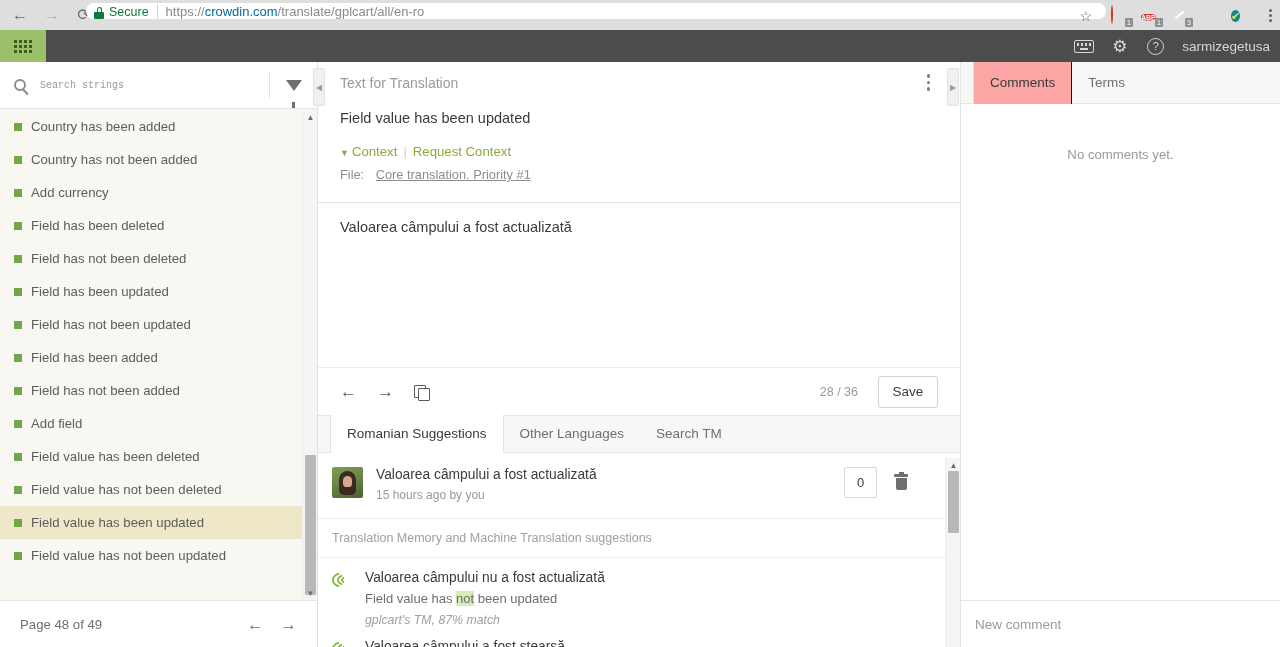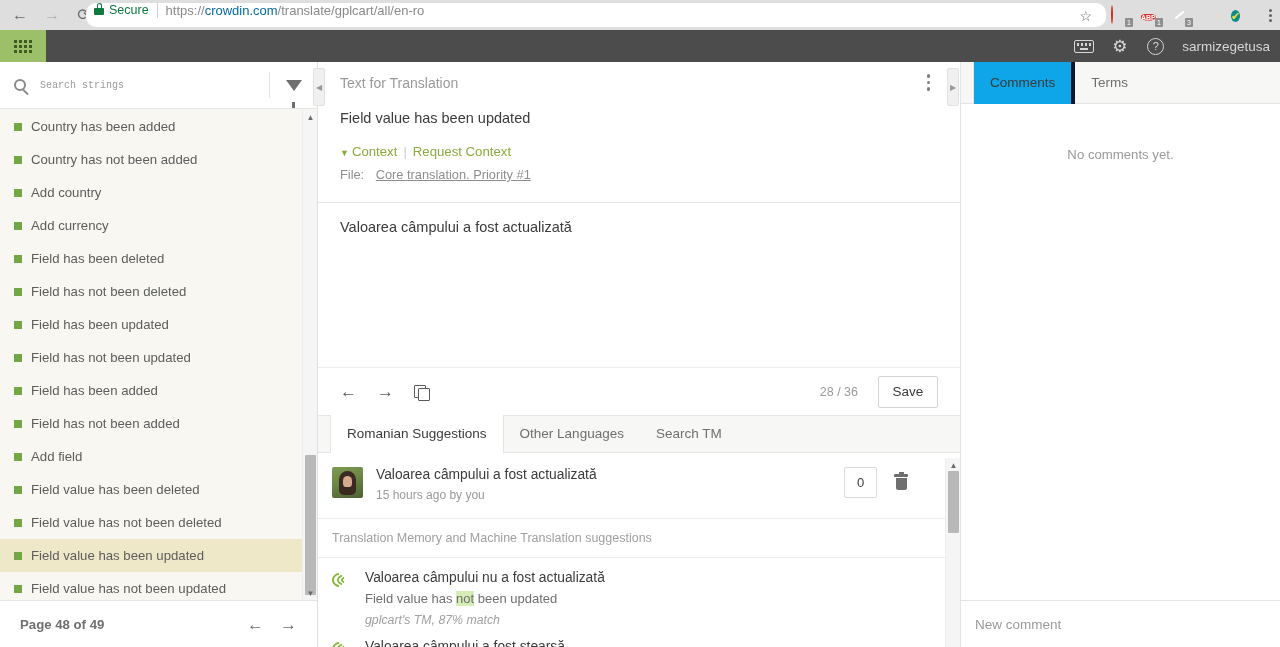--- a/index.html
+++ b/index.html
@@ -18,23 +18,23 @@
     display: flex; align-items: center;
   }
   .nav-btns { display: flex; align-items: center; padding-left: 10px; gap: 12px; }
   .nav-btn {
     width: 20px; height: 20px; display: flex; align-items: center; justify-content: center;
     color: #6b6b6b; font-size: 16px; line-height: 1;
   }
   .nav-btn.disabled { color: #b4b4b4; }
   .url-wrap {
     position: absolute; left: 86px; top: 3px;
-    width: 1020px; height: 24px;
+    width: 1020px; height: 16px;
     background: #ffffff; border-radius: 10px;
-    display: flex; align-items: flex-start;
+    display: flex; align-items: flex-end;
     padding: 0 8px;
   }
   .lock-icon { width: 10px; height: 12px; position: relative; margin-right: 5px; }
   .lock-icon .body { position: absolute; bottom: 0; left: 0; width: 10px; height: 7px; background: #0a7a3f; border-radius: 1px;}
   .lock-icon .shackle { position: absolute; top: 0; left: 2.5px; width: 5px; height: 6px; border: 1.6px solid #0a7a3f; border-bottom: none; border-radius: 3px 3px 0 0;}
   .secure-txt { color: #0a7a3f; font-size: 12.5px; margin-right: 8px; }
   .url-sep { width: 1px; height: 15px; background: #d0d0d0; margin-right: 8px; }
   .url-txt { font-size: 13px; color: #8a8a8a; white-space: nowrap; }
   .url-txt b { color: #0369a1; font-weight: normal; }
   .star-icon { position: absolute; right: 14px; top: 5px; font-size: 14px; color: #5f6368; }
@@ -135,21 +135,21 @@
   .sc-arrow { width: 15px; height: 14px; display:flex; align-items:center; justify-content:center; font-size: 8px; color:#6b6b6b; }
   .sc-arrow.top { position: absolute; top: 0; }
   .sc-arrow.bot { position: absolute; bottom: 0; }
   .sc-thumb { position: absolute; left: 2px; width: 11px; background: #b8b8b8; border-radius: 1px; }
 
   .sidebar-footer {
     position: absolute; bottom: 0; left: 0; width: 317px; height: 47px;
     border-top: 1px solid #e4e4e4; background: #ffffff;
     display: flex; align-items: center; padding: 0 20px;
   }
-  .page-label { font-size: 13.2px; color: #6f6f6f; font-weight: bold; }
+  .page-label { font-size: 13.2px; color: #6f6f6f; }
   .page-arrows { margin-left: auto; display: flex; gap: 16px; }
   .page-arrow { font-size: 17px; color: #6f6f6f; line-height: 1; }
 
   
   .collapse-handle {
     position: absolute; width: 12px; height: 38px; background: #f0f0f0;
     border: 1px solid #e2e2e2; border-radius: 2px;
     display: flex; align-items: center; justify-content: center;
     font-size: 8px; color: #9a9a9a; z-index: 5;
   }
@@ -286,22 +286,22 @@
   .right-panel {
     position: absolute; top: 62px; left: 960px; width: 320px; height: 585px;
     background: #ffffff; border-left: 1px solid #e4e4e4;
   }
   .cmt-tabs {
     height: 42px; background: #f7f7f5; border-bottom: 1px solid #e4e4e4;
     display: flex; align-items: flex-end; padding-left: 12px;
   }
   .cmt-tab { padding: 0 16px; height: 41px; line-height: 41px; font-size: 13.5px; color: #6f6f6f; cursor: pointer; }
   .cmt-tab.active {
-    background: #0ea5e9; color: #3b3b3b; height: 42px; line-height: 42px;
-    border-left: 1px solid #e4e4e4; border-right: 4px solid #0f172a; margin-bottom: -1px;
+    background: #fca5a5; color: #3b3b3b; height: 42px; line-height: 42px;
+    border-left: 1px solid #e4e4e4; border-right: 1px solid #0f172a; margin-bottom: -1px;
   }
   .cmt-empty {
     padding-top: 42px; text-align: center; font-size: 13.2px; color: #9a9a9a; line-height: 1.35;
   }
   .cmt-input-wrap {
     position: absolute; bottom: 0; left: 0; width: 319px; height: 47px;
     border-top: 1px solid #e4e4e4; display: flex; align-items: center; padding: 0 14px;
   }
   .cmt-input {
     border: none; outline: none; width: 100%; font-size: 13.5px;
@@ -386,24 +386,20 @@
   </div>
 
   <div class="string-list" id="string-list">
       <div class="string-item">
         <span class="sq"></span>
         <span class="string-label">Country has been added</span>
       </div>
       <div class="string-item">
         <span class="sq"></span>
         <span class="string-label">Country has not been added</span>
-      </div>
-      <div class="string-item">
-        <span class="sq"></span>
-        <span class="string-label">Add country</span>
       </div>
       <div class="string-item">
         <span class="sq"></span>
         <span class="string-label">Add currency</span>
       </div>
       <div class="string-item">
         <span class="sq"></span>
         <span class="string-label">Field has been deleted</span>
       </div>
       <div class="string-item">

